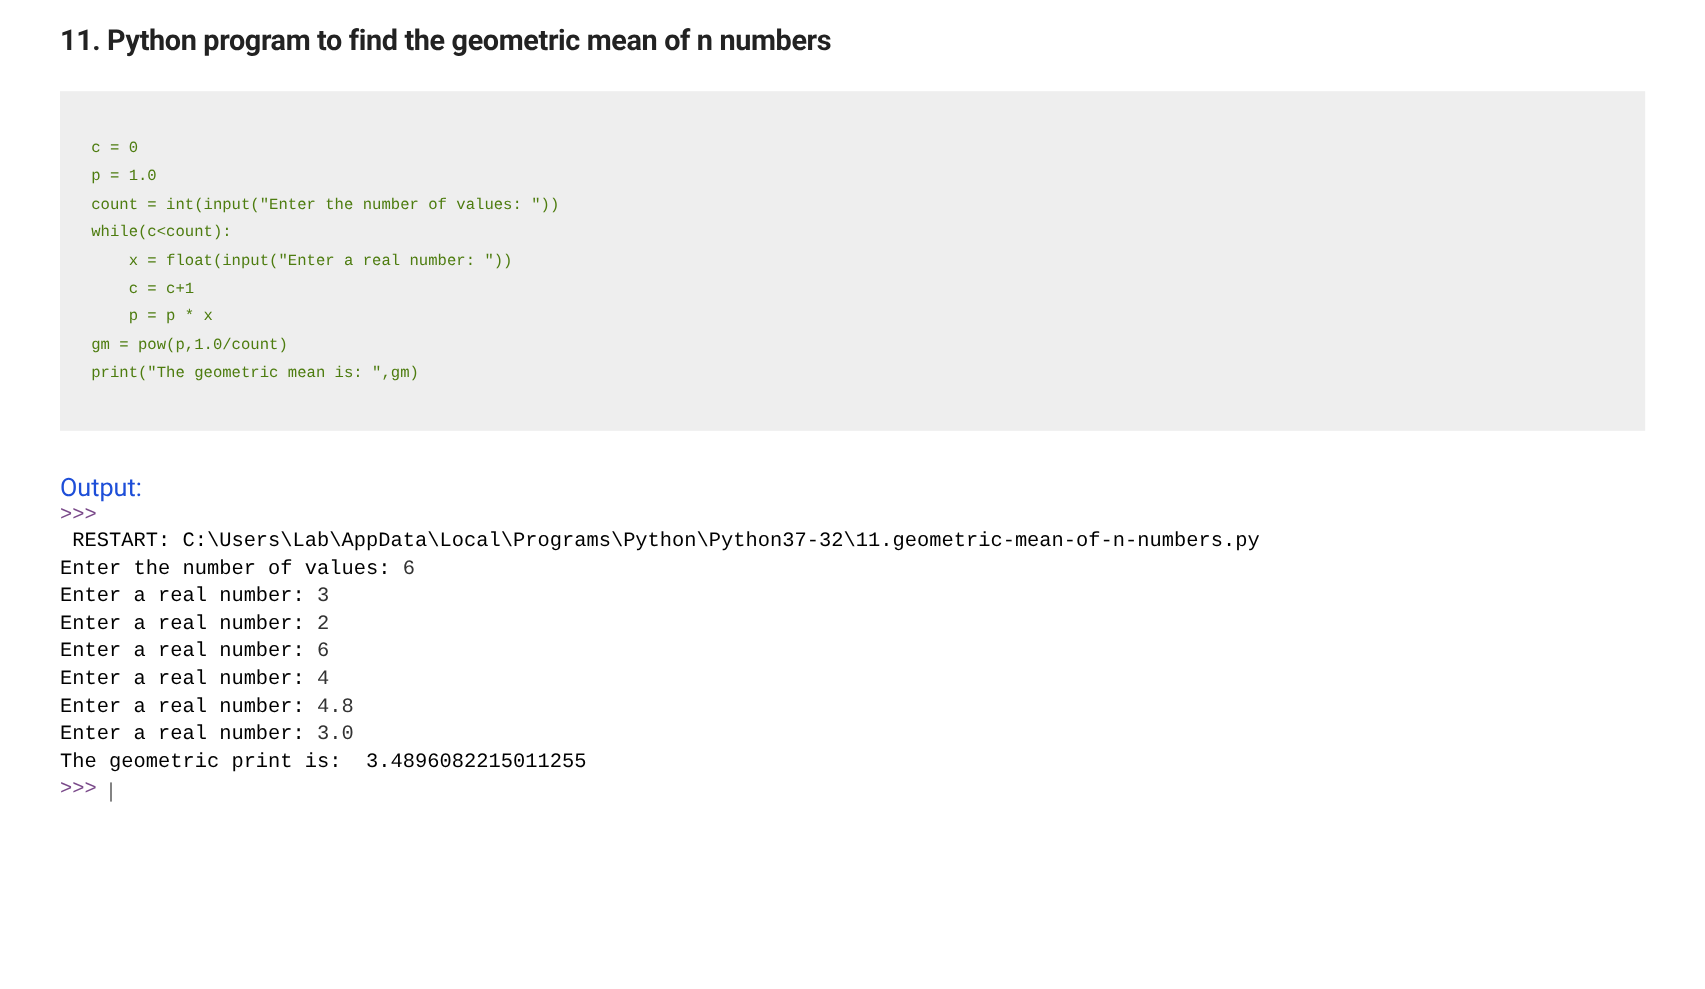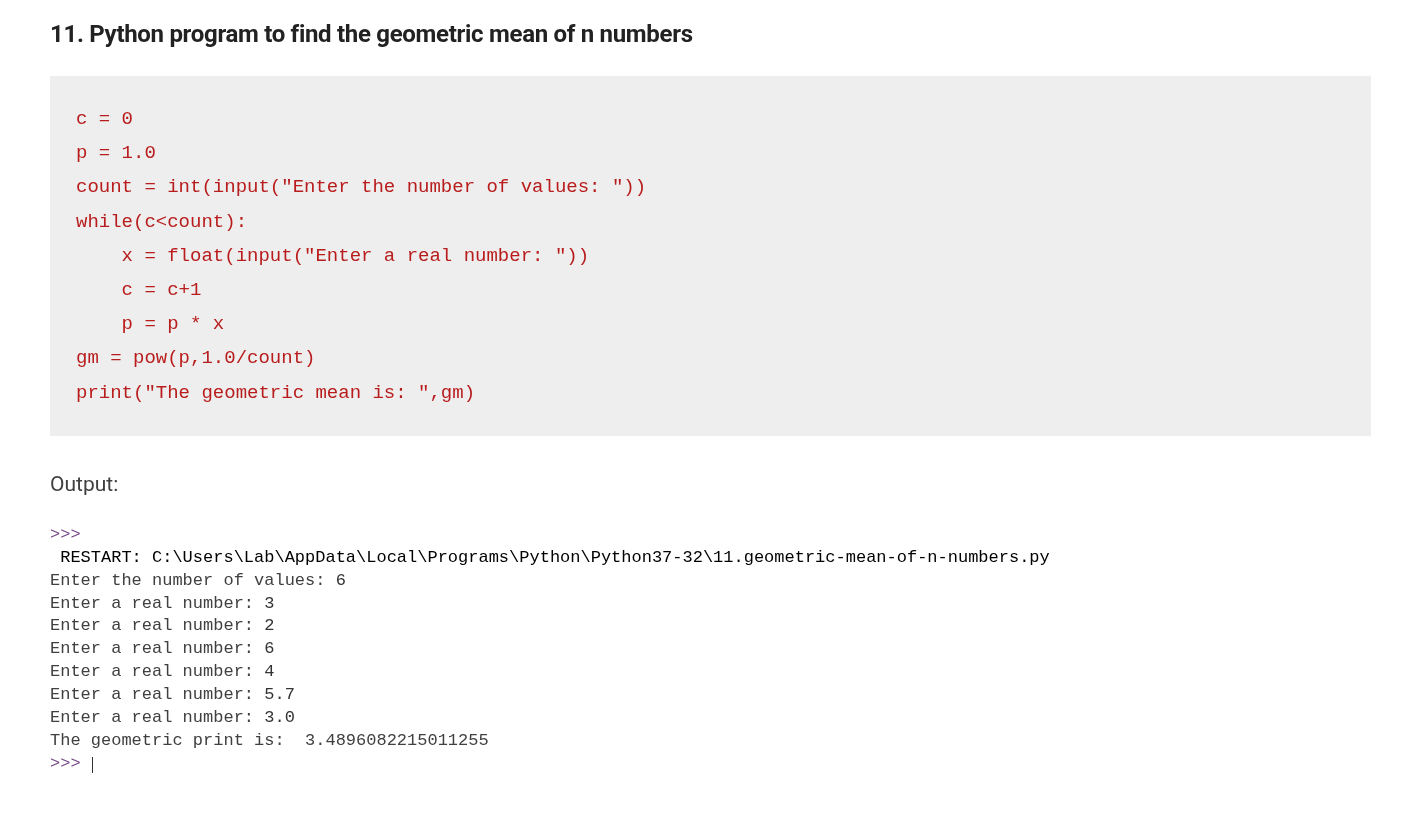--- a/index.html
+++ b/index.html
@@ -16,48 +16,47 @@
     .heading {
       font-size: 24px;
       font-weight: 700;
       color: #222;
       margin-bottom: 28px;
       letter-spacing: -0.3px;
       font-family: -apple-system, BlinkMacSystemFont, "Segoe UI", Roboto, "Helvetica Neue", Arial, sans-serif;
     }
     .code-block {
       background: #eeeeee;
-      padding: 26px 26px;
+      padding: 36px 26px;
       font-family: "Consolas", "Courier New", monospace;
-      font-size: 19px;
+      font-size: 13px;
       line-height: 1.8;
-      color: #b91c1c;
+      color: #4d7c0f;
       white-space: pre;
       margin-bottom: 36px;
     }
     .output-label {
       font-size: 21px;
-      color: #404040;
-      margin-bottom: 28px;
+      color: #1d4ed8;
       font-family: -apple-system, BlinkMacSystemFont, "Segoe UI", Roboto, "Helvetica Neue", Arial, sans-serif;
     }
     .terminal {
       font-family: "Courier New", monospace;
       font-size: 17px;
       line-height: 1.35;
       white-space: pre;
     }
     .prompt {
       color: #7a4a8a;
     }
     .restart-line {
       color: #000000;
     }
     .tty-blue {
-      color: #404040;
+      color: #000000;
     }
     .tty-black {
       color: #333;
     }
     .cursor {
       display: inline-block;
       width: 1px;
       height: 16px;
       background: #333;
       vertical-align: text-bottom;
@@ -81,16 +80,16 @@
 
 <div class="output-label">Output:</div>
 
 <div class="terminal"><span class="prompt">&gt;&gt;&gt; </span>
 <span class="restart-line"> RESTART: C:\Users\Lab\AppData\Local\Programs\Python\Python37-32\11.geometric-mean-of-n-numbers.py</span>
 <span class="tty-blue">Enter the number of values: </span><span class="tty-black">6</span>
 <span class="tty-blue">Enter a real number: </span><span class="tty-black">3</span>
 <span class="tty-blue">Enter a real number: </span><span class="tty-black">2</span>
 <span class="tty-blue">Enter a real number: </span><span class="tty-black">6</span>
 <span class="tty-blue">Enter a real number: </span><span class="tty-black">4</span>
-<span class="tty-blue">Enter a real number: </span><span class="tty-black">5.7</span>
+<span class="tty-blue">Enter a real number: </span><span class="tty-black">4.8</span>
 <span class="tty-blue">Enter a real number: </span><span class="tty-black">3.0</span>
 <span class="tty-blue">The geometric print is:  </span><span class="tty-blue">3.4896082215011255</span>
 <span class="prompt">&gt;&gt;&gt; </span><span class="cursor"></span></div>
 
 </body></html>

